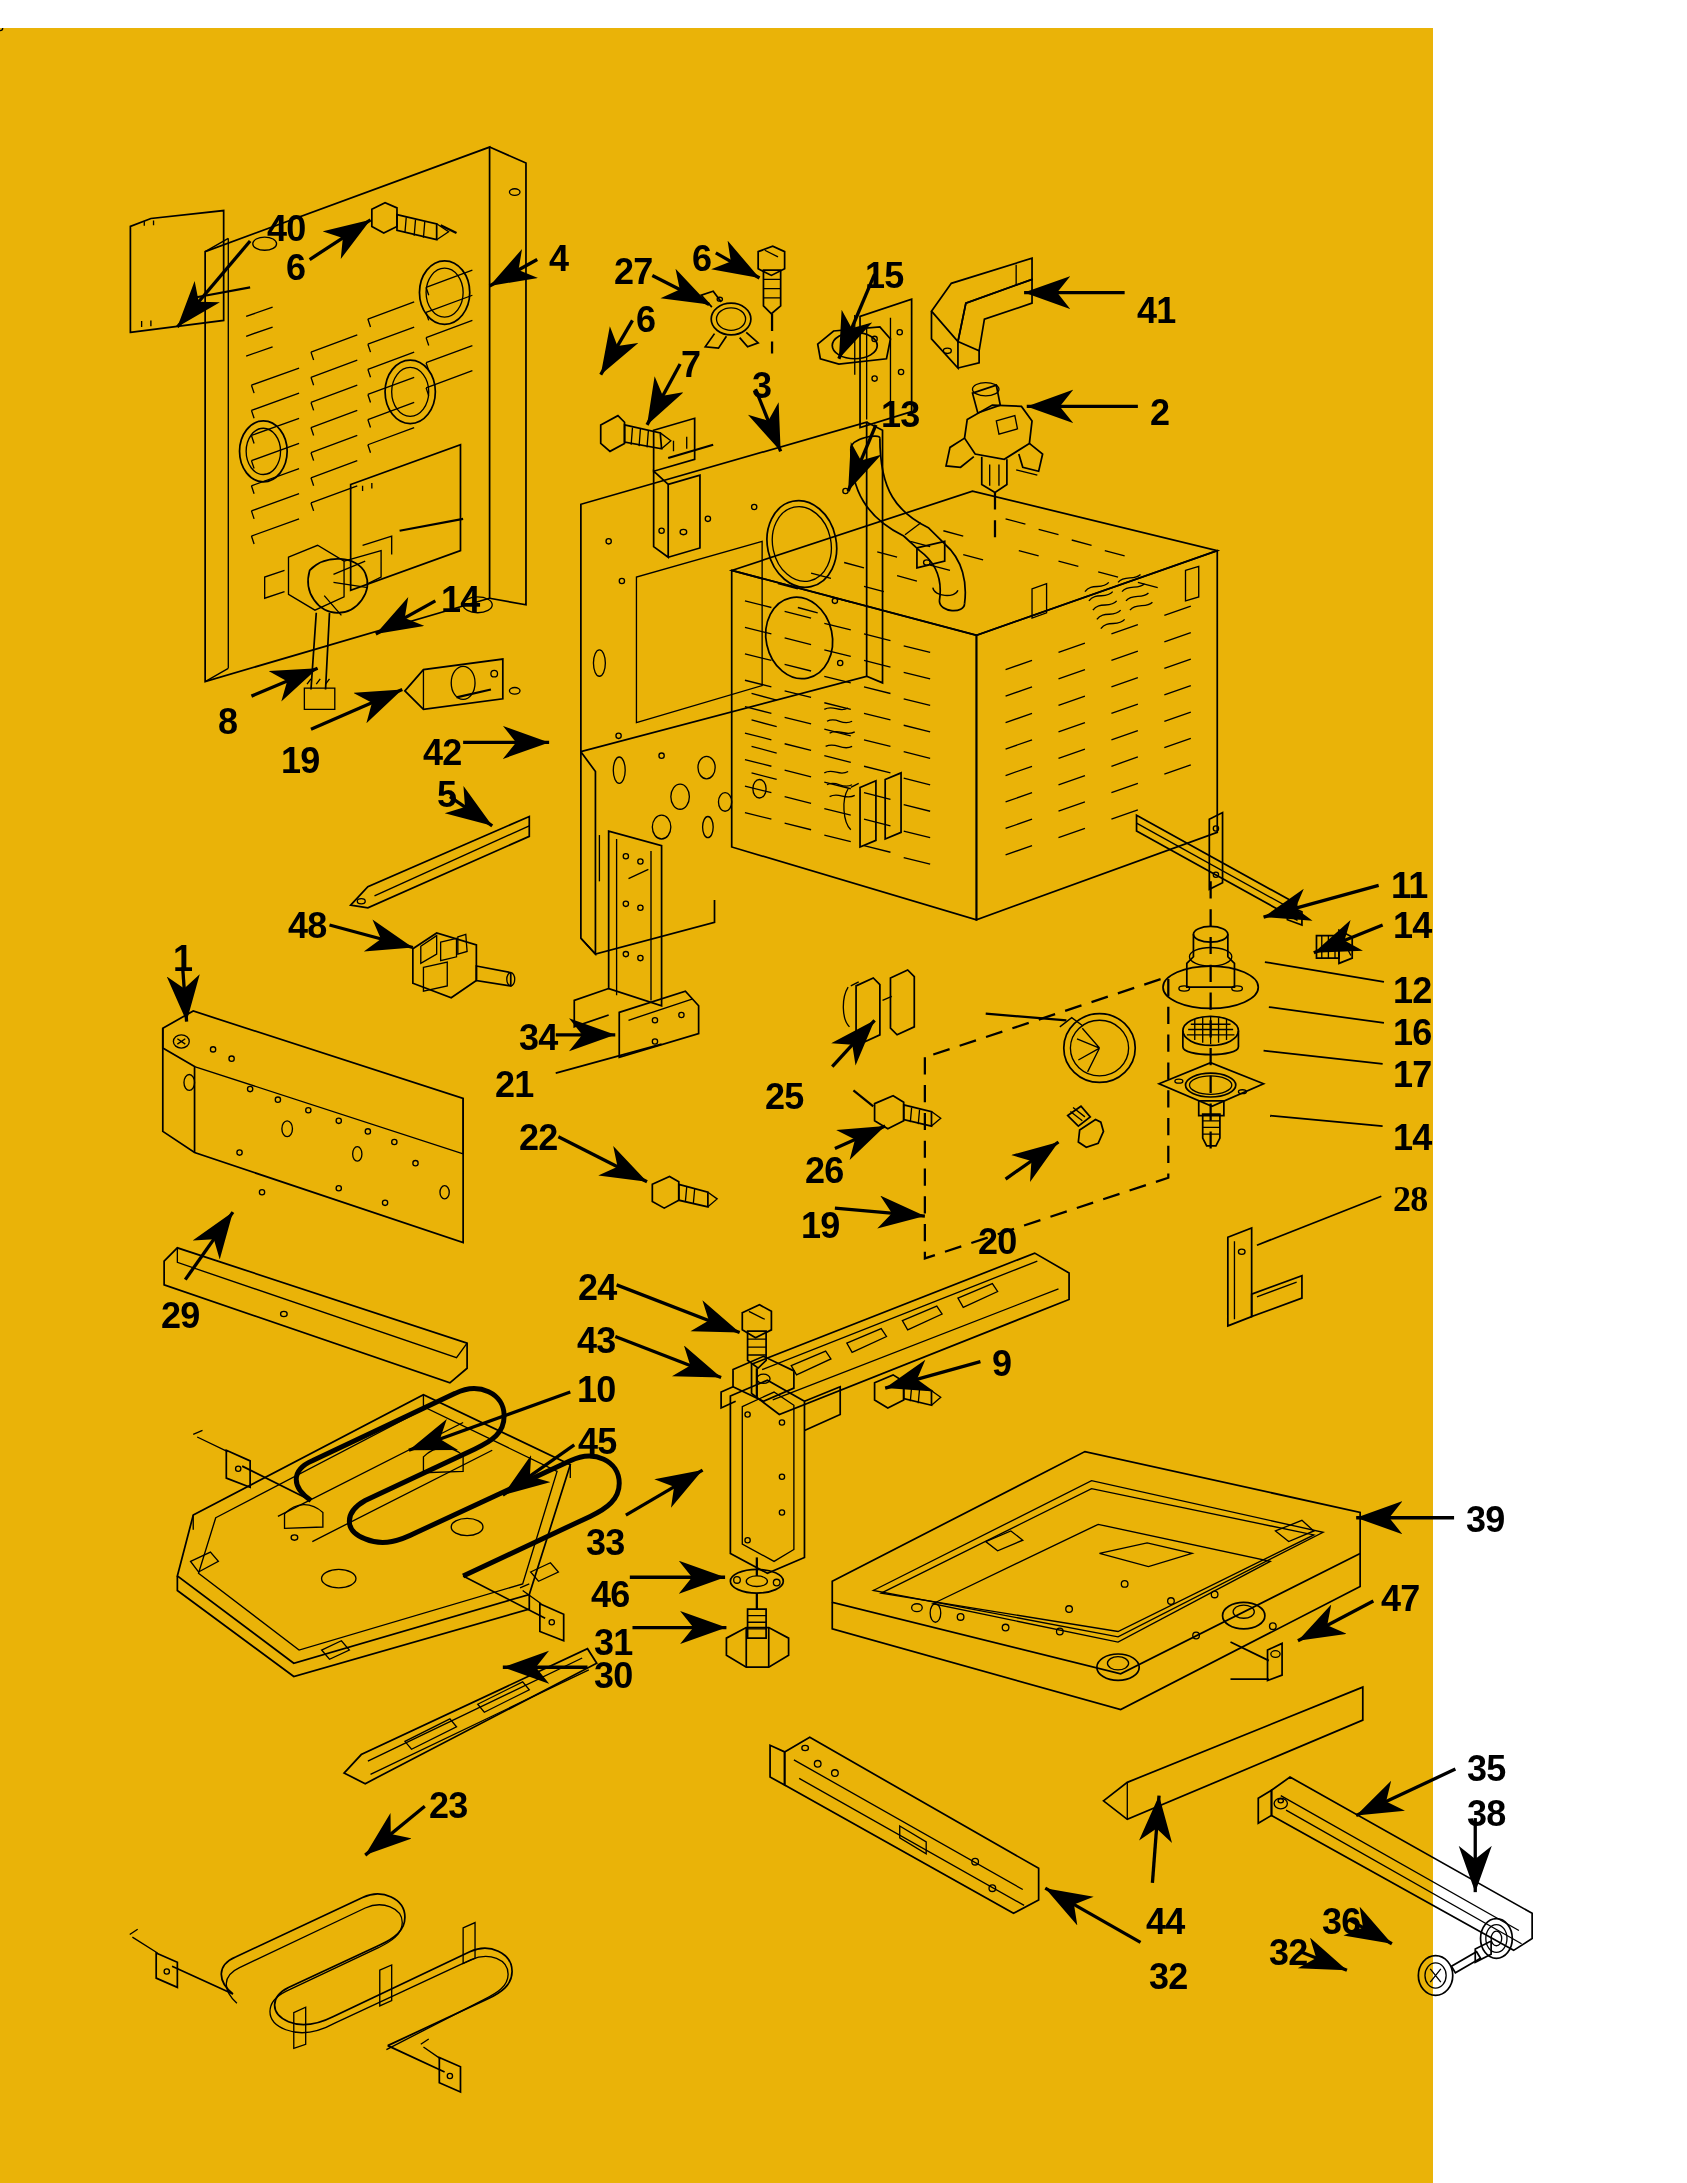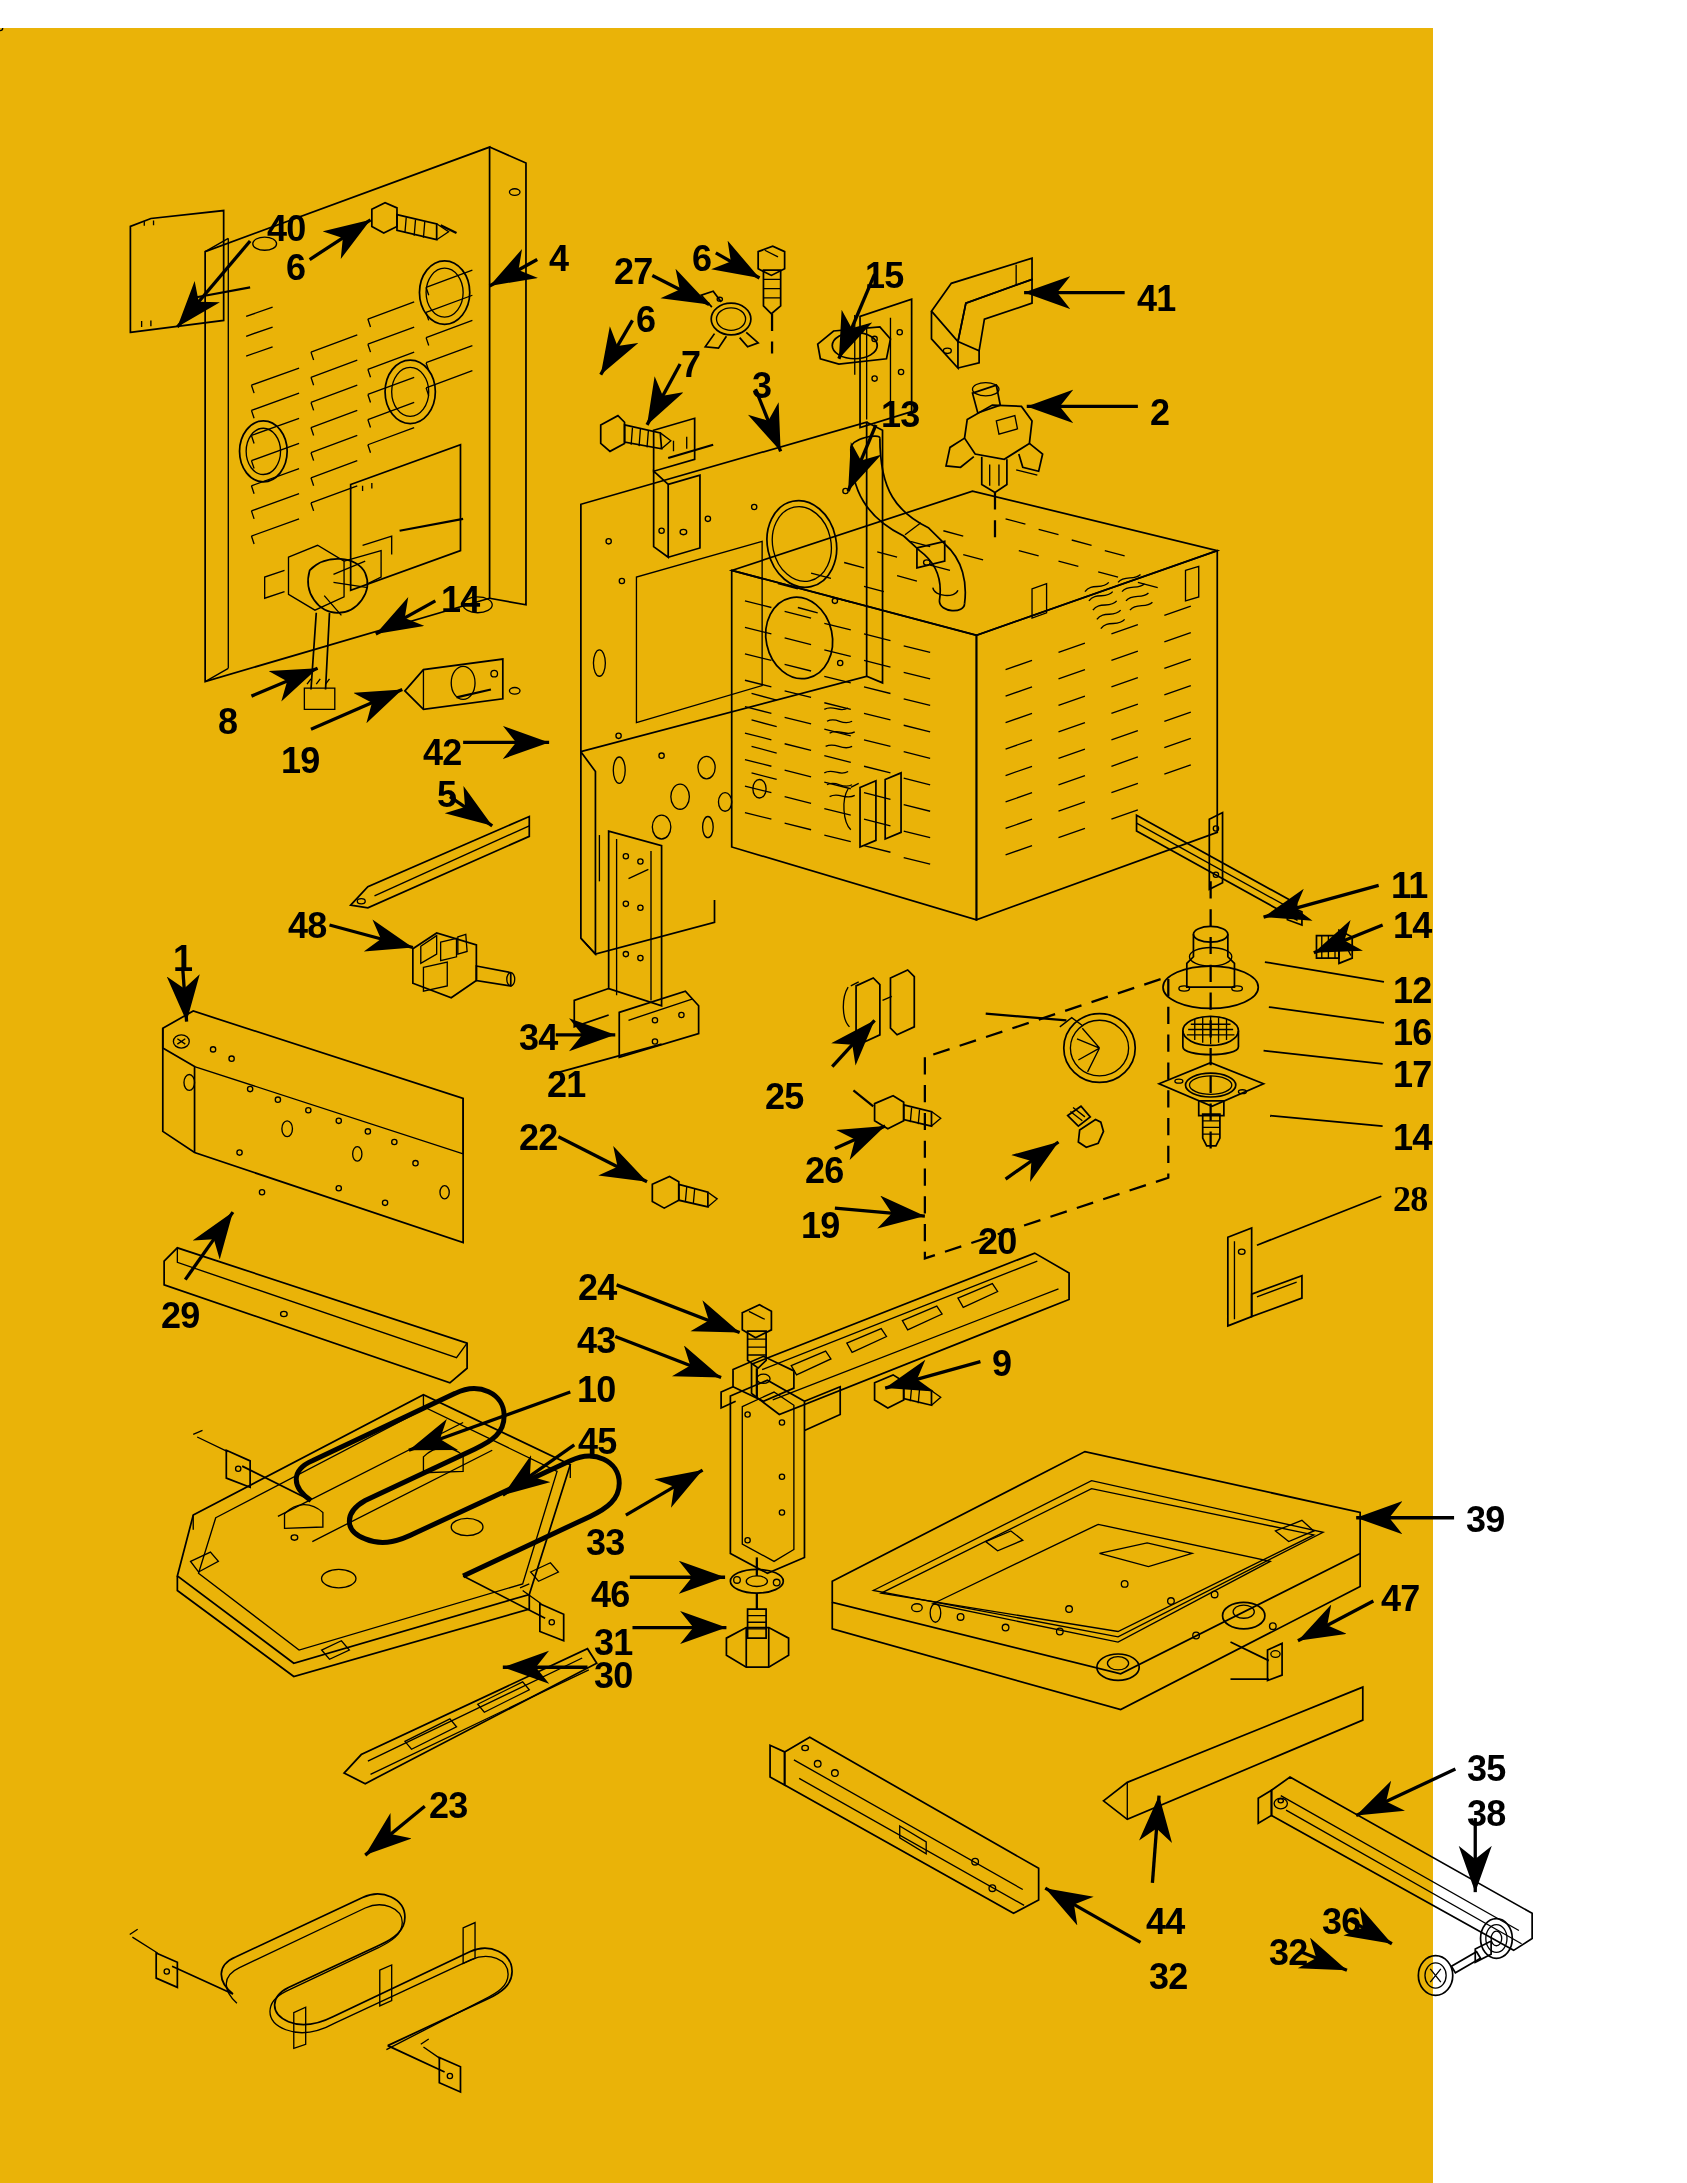--- a/index.html
+++ b/index.html
@@ -703,31 +703,31 @@
       <div class="callout" style="left: 267px; top: 183px;">40</div>
       <div class="callout" style="left: 286px; top: 222px;">6</div>
       <div class="callout" style="left: 549px; top: 213px;">4</div>
       <div class="callout" style="left: 614px; top: 226px;">27</div>
       <div class="callout" style="left: 692px; top: 213px;">6</div>
       <div class="callout" style="left: 636px; top: 274px;">6</div>
       <div class="callout" style="left: 681px; top: 319px;">7</div>
       <div class="callout" style="left: 752px; top: 340px;">3</div>
       <div class="callout" style="left: 865px; top: 230px;">15</div>
       <div class="callout" style="left: 881px; top: 369px;">13</div>
-      <div class="callout" style="left: 1137px; top: 253px; text-align: right;">41</div>
+      <div class="callout" style="left: 1137px; top: 265px; text-align: right;">41</div>
       <div class="callout" style="left: 1150px; top: 367px;">2</div>
       <div class="callout" style="left: 441px; top: 554px;">14</div>
       <div class="callout" style="left: 218px; top: 676px;">8</div>
       <div class="callout" style="left: 281px; top: 715px;">19</div>
       <div class="callout" style="left: 423px; top: 707px;">42</div>
       <div class="callout" style="left: 437px; top: 749px;">5</div>
       <div class="callout" style="left: 288px; top: 880px;">48</div>
       <div class="callout" style="left: 173px; top: 913px;">1</div>
       <div class="callout" style="left: 519px; top: 992px;">34</div>
-      <div class="callout" style="left: 547px; top: 1039px; text-align: right;">21</div>
+      <div class="callout" style="left: 495px; top: 1039px; text-align: right;">21</div>
       <div class="callout" style="left: 519px; top: 1092px;">22</div>
       <div class="callout" style="left: 765px; top: 1051px;">25</div>
       <div class="callout" style="left: 805px; top: 1125px;">26</div>
       <div class="callout" style="left: 801px; top: 1180px;">19</div>
       <div class="callout" style="left: 978px; top: 1196px;">20</div>
       <div class="callout" style="left: 1391px; top: 840px;">11</div>
       <div class="callout" style="left: 1393px; top: 880px;">14</div>
       <div class="callout" style="left: 1393px; top: 945px;">12</div>
       <div class="callout" style="left: 1393px; top: 987px;">16</div>
       <div class="callout" style="left: 1393px; top: 1029px;">17</div>

